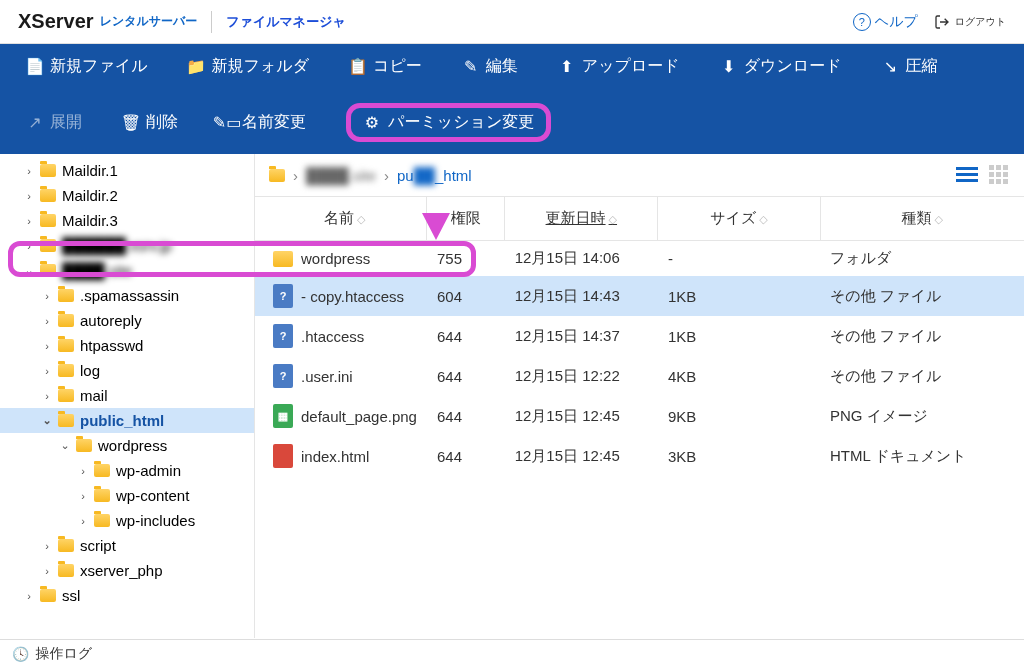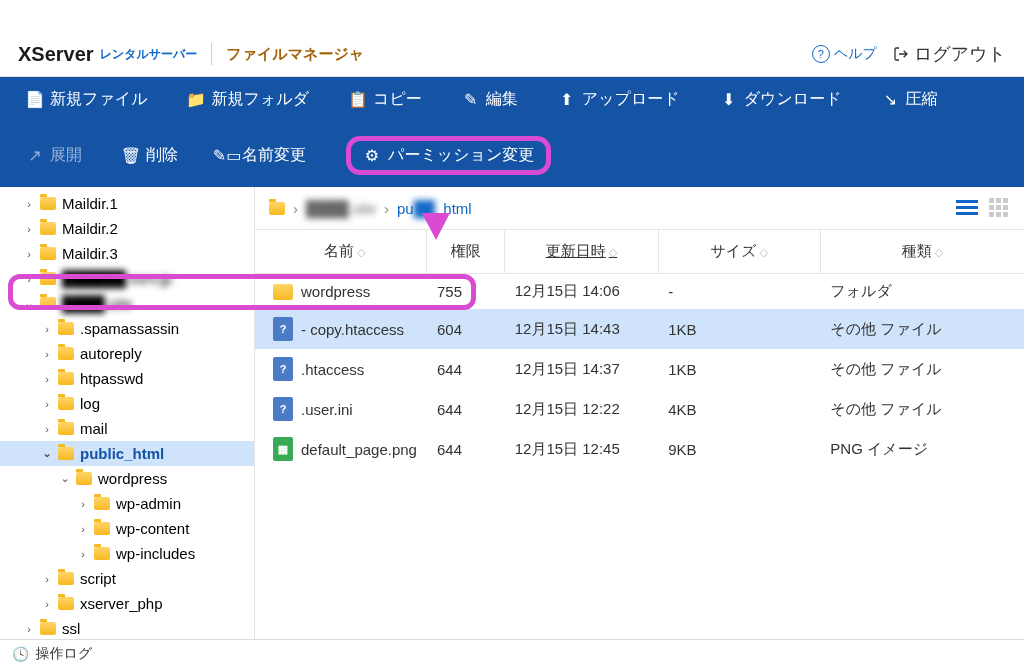--- a/index.html
+++ b/index.html
@@ -1,25 +1,25 @@
 <!DOCTYPE html>
 <html><head>
 <meta charset="utf-8">
 <style>
 * { margin: 0; padding: 0; box-sizing: border-box; font-family: "Hiragino Sans", "Meiryo", sans-serif; }
 body { width: 1024px; height: 668px; background: #fff; overflow: hidden; position: relative; }
-.header { display: flex; align-items: center; padding: 10px 18px; border-bottom: 1px solid #e0e0e0; margin-top: 32px; }
+.header { display: flex; align-items: center; padding: 10px 18px; border-bottom: 1px solid #e0e0e0; }
 .logo { font-size: 20px; font-weight: bold; color: #1a1a1a; }
 .logo-sub { font-size: 12px; color: #1066c6; margin-left: 6px; font-weight: bold; }
 .divider-v { width: 1px; height: 22px; background: #ccc; margin: 0 14px; }
-.app-title { font-size: 15px; color: #a16207; font-weight: bold; }
+.app-title { font-size: 13px; color: #1d4ed8; font-weight: bold; }
 .header-right { margin-left: auto; display: flex; align-items: center; gap: 16px; }
 .help-link { color: #1066c6; text-decoration: none; font-size: 14px; }
 .help-link::before { content: "?"; border: 1px solid #1066c6; border-radius: 50%; width: 16px; height: 16px; display: inline-flex; align-items: center; justify-content: center; font-size: 11px; margin-right: 4px; }
-.logout { display: flex; align-items: center; gap: 5px; color: #333; font-size: 18px; cursor: pointer; }
+.logout { display: flex; align-items: center; gap: 5px; color: #333; font-size: 10px; cursor: pointer; }
 .toolbar { background: #1553a4; color: #fff; padding: 12px 26px 12px 26px; display: flex; flex-wrap: wrap; gap: 26px 40px; align-items: center; }
 .tb-item { display: flex; align-items: center; gap: 6px; font-size: 16px; cursor: pointer; white-space: nowrap; }
 .tb-item.disabled { opacity: 0.55; }
 .tb-icon { width: 18px; height: 18px; display: inline-flex; align-items: center; justify-content: center; }
 .highlight-box { border: 5px solid #d94bd3; border-radius: 14px; padding: 4px 12px; display: inline-flex; align-items: center; gap: 7px; }
 .main { display: flex; height: calc(100% - 52px - 104px - 28px); position: relative; }
 .sidebar { width: 255px; border-right: 1px solid #e5e5e5; overflow-y: auto; padding-top: 4px; font-size: 15px; }
 .tree-item { display: flex; align-items: center; gap: 6px; padding: 4px 6px; cursor: pointer; white-space: nowrap; }
 .tree-item.selected { background: #cfe4fa; color: #1553a4; font-weight: bold; }
 .chev { font-size: 11px; color: #555; width: 10px; text-align: center; }
@@ -309,20 +309,32 @@
               <div class="file-cell">
                 <span class="file-icon ic-image">▦</span>
                 <span>default_page.png</span>
               </div>
             </td>
             <td>644</td>
             <td>12月15日 12:45</td>
             <td>9KB</td>
             <td>PNG イメージ</td>
           </tr>
+          <tr>
+            <td>
+              <div class="file-cell">
+                <span class="file-icon ic-html"></span>
+                <span>index.html</span>
+              </div>
+            </td>
+            <td>644</td>
+            <td>12月15日 12:45</td>
+            <td>3KB</td>
+            <td>HTML ドキュメント</td>
+          </tr>
         </tbody>
     </table>
     <div class="row-highlight" style="left:8px; top:87px; width:468px; height:36px;"></div>
   </div>
 </div>
 
 <svg class="arrow-down" width="40" height="84">
     <defs>
       <linearGradient id="ag" x1="0" y1="0" x2="0" y2="1">
         <stop offset="0" stop-color="#d94bd3"></stop>

